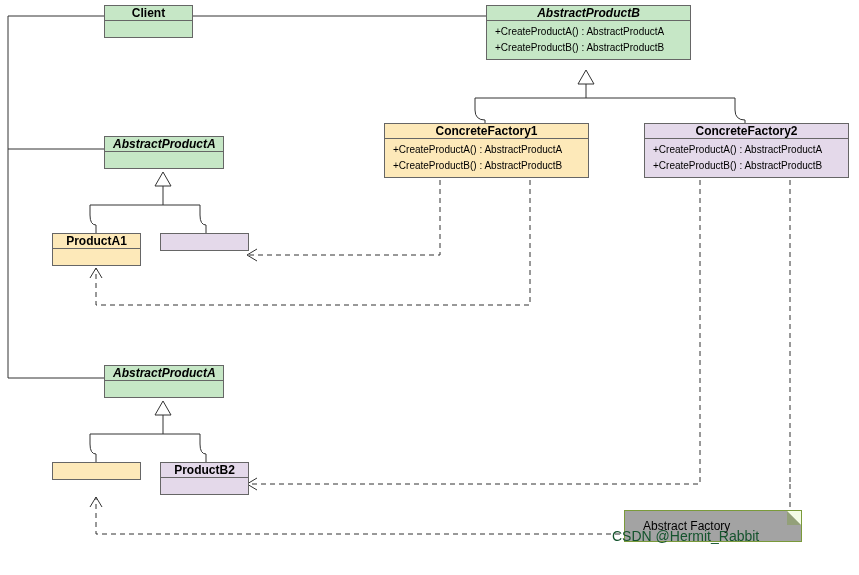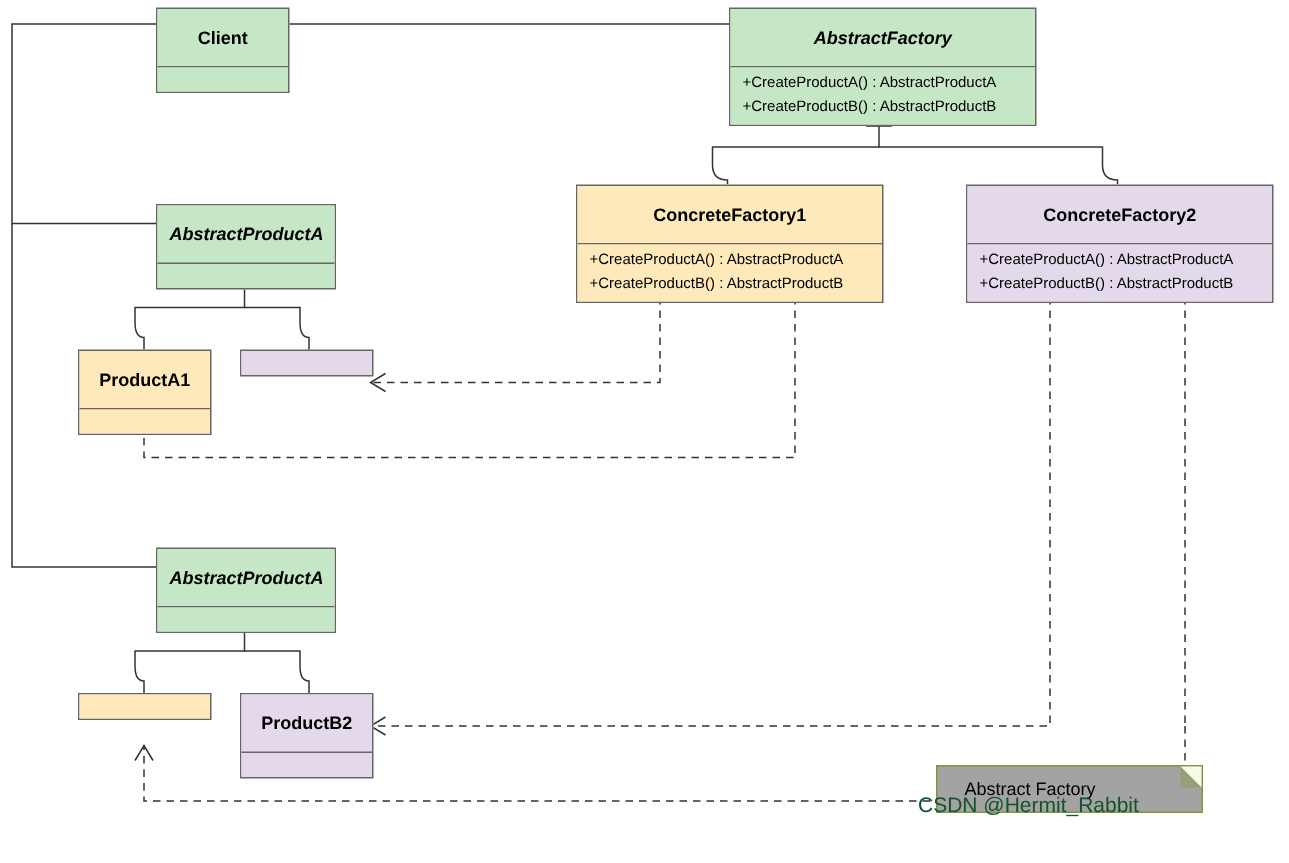--- a/index.html
+++ b/index.html
@@ -1,18 +1,18 @@
 <!DOCTYPE html>
 <html><head>
 <meta charset="utf-8">
 <style>
   body{margin:0;font-family:Arial,Helvetica,sans-serif;font-size:12px;color:#000;background:#fff}
   .canvas{position:relative;width:859px;height:575px}
   .box{position:absolute;border:1px solid #666;background:#fff}
-  .hdr{border-bottom:1px solid #666;text-align:center;padding:12px 8px;font-weight:bold}
+  .hdr{border-bottom:1px solid #666;text-align:center;padding:0 8px;font-weight:bold}
   .hdr.it{font-style:italic}
   .body{padding:3px 8px;font-size:10px;line-height:16px}
   .meth{white-space:nowrap}
   .green{background:#c6e7c6}
   .cream{background:#fde9b9}
   .lilac{background:#e4d9ea}
   .empty{height:10px}
   .note{position:absolute;border:1px solid #7a9a3a;background:#a3a3a3;padding:8px 18px;font-weight:normal}
   .note-corner{position:absolute;top:0;right:0;width:0;height:0;border-left:14px solid transparent;border-top:14px solid #f4fce6}
   .note-fold{position:absolute;top:0;right:0;width:0;height:0;border-bottom:14px solid #7a9a3a;border-right:14px solid transparent;opacity:.4}
@@ -62,21 +62,21 @@
     <path class="dash" d="M790 484 L790 534 L770 534"></path>
     <path class="arr" d="M90 507 L96 497 L102 507"></path>
   </svg>
 
   <div class="box" style="left:104px;top:5px;width:87px">
     <div class="hdr green">Client</div>
     <div class="body green empty"></div>
   </div>
 
   <div class="box" style="left:486px;top:5px;width:203px">
-    <div class="hdr it green">AbstractFactory</div>
+    <div class="hdr it green">AbstractProductB</div>
     <div class="body green">
       <div class="meth">+CreateProductA() : AbstractProductA</div>
       <div class="meth">+CreateProductB() : AbstractProductB</div>
     </div>
   </div>
 
   <div class="box" style="left:384px;top:123px;width:203px">
     <div class="hdr cream">ConcreteFactory1</div>
     <div class="body cream">
       <div class="meth">+CreateProductA() : AbstractProductA</div>

